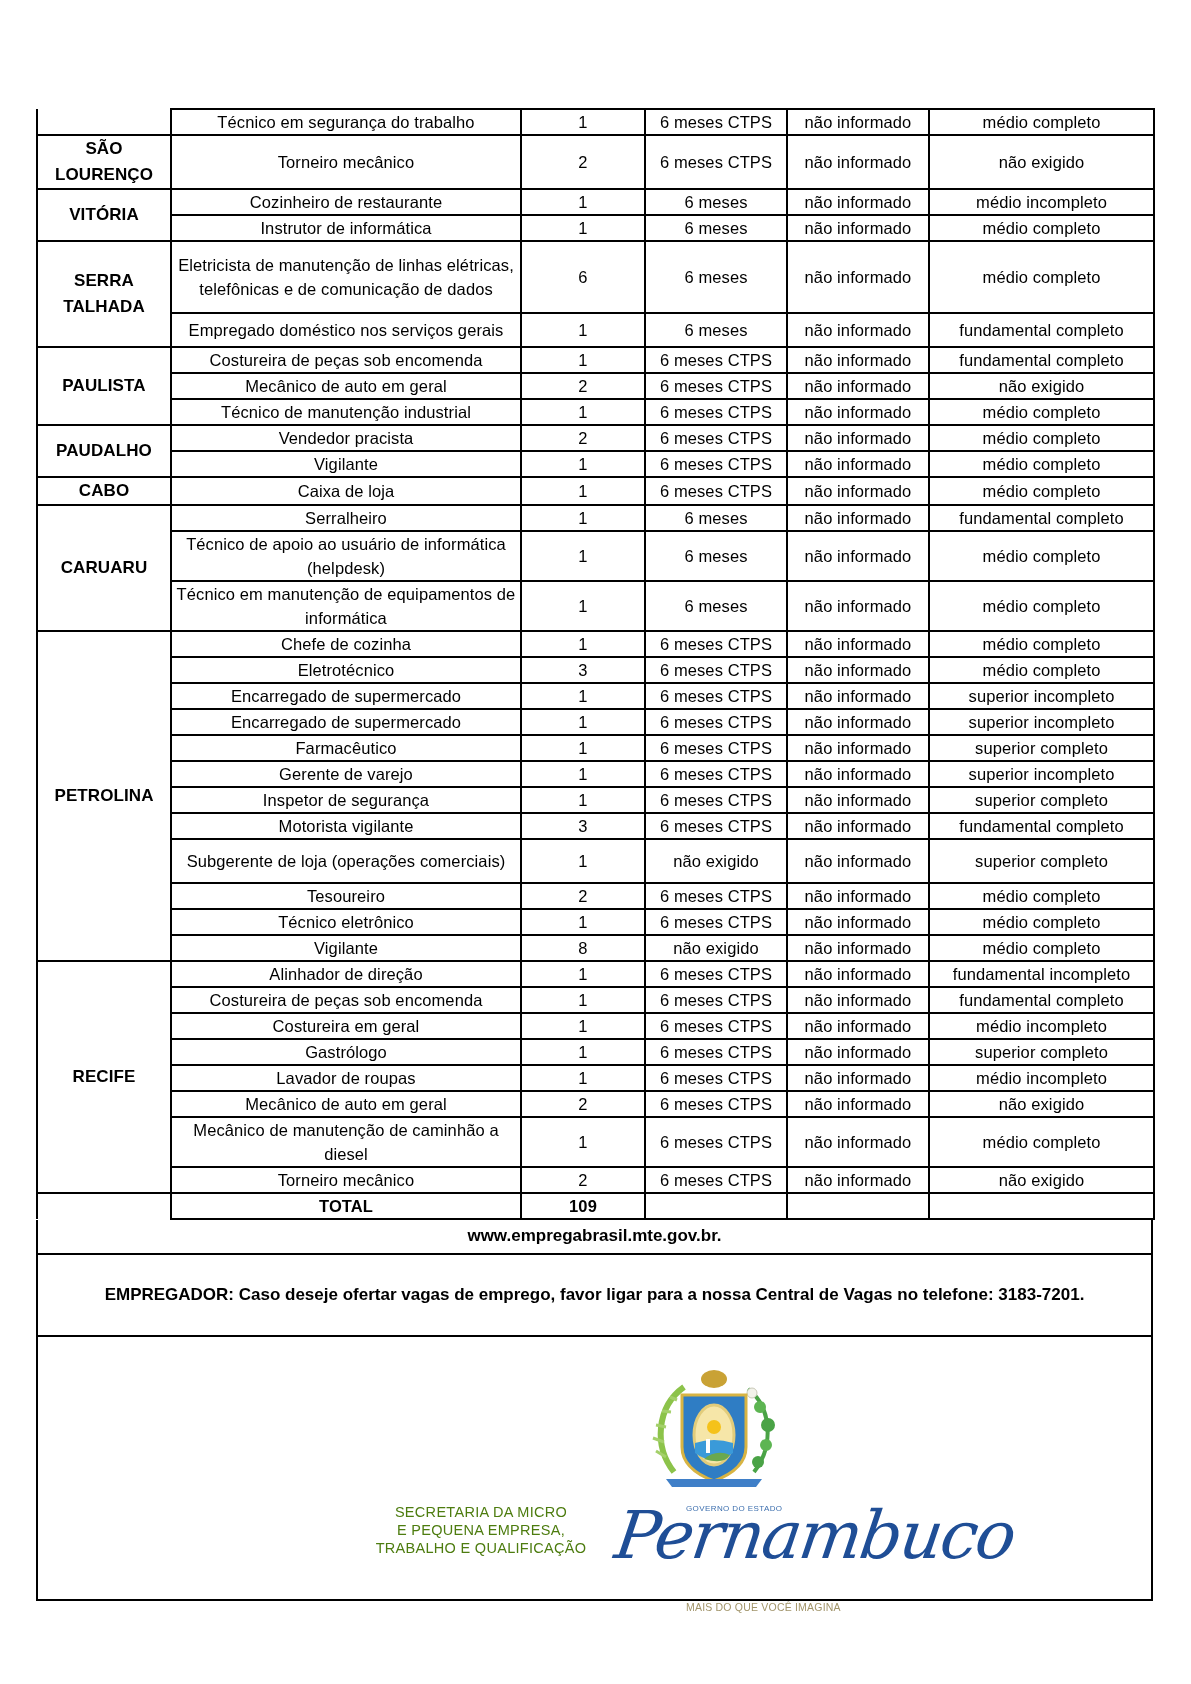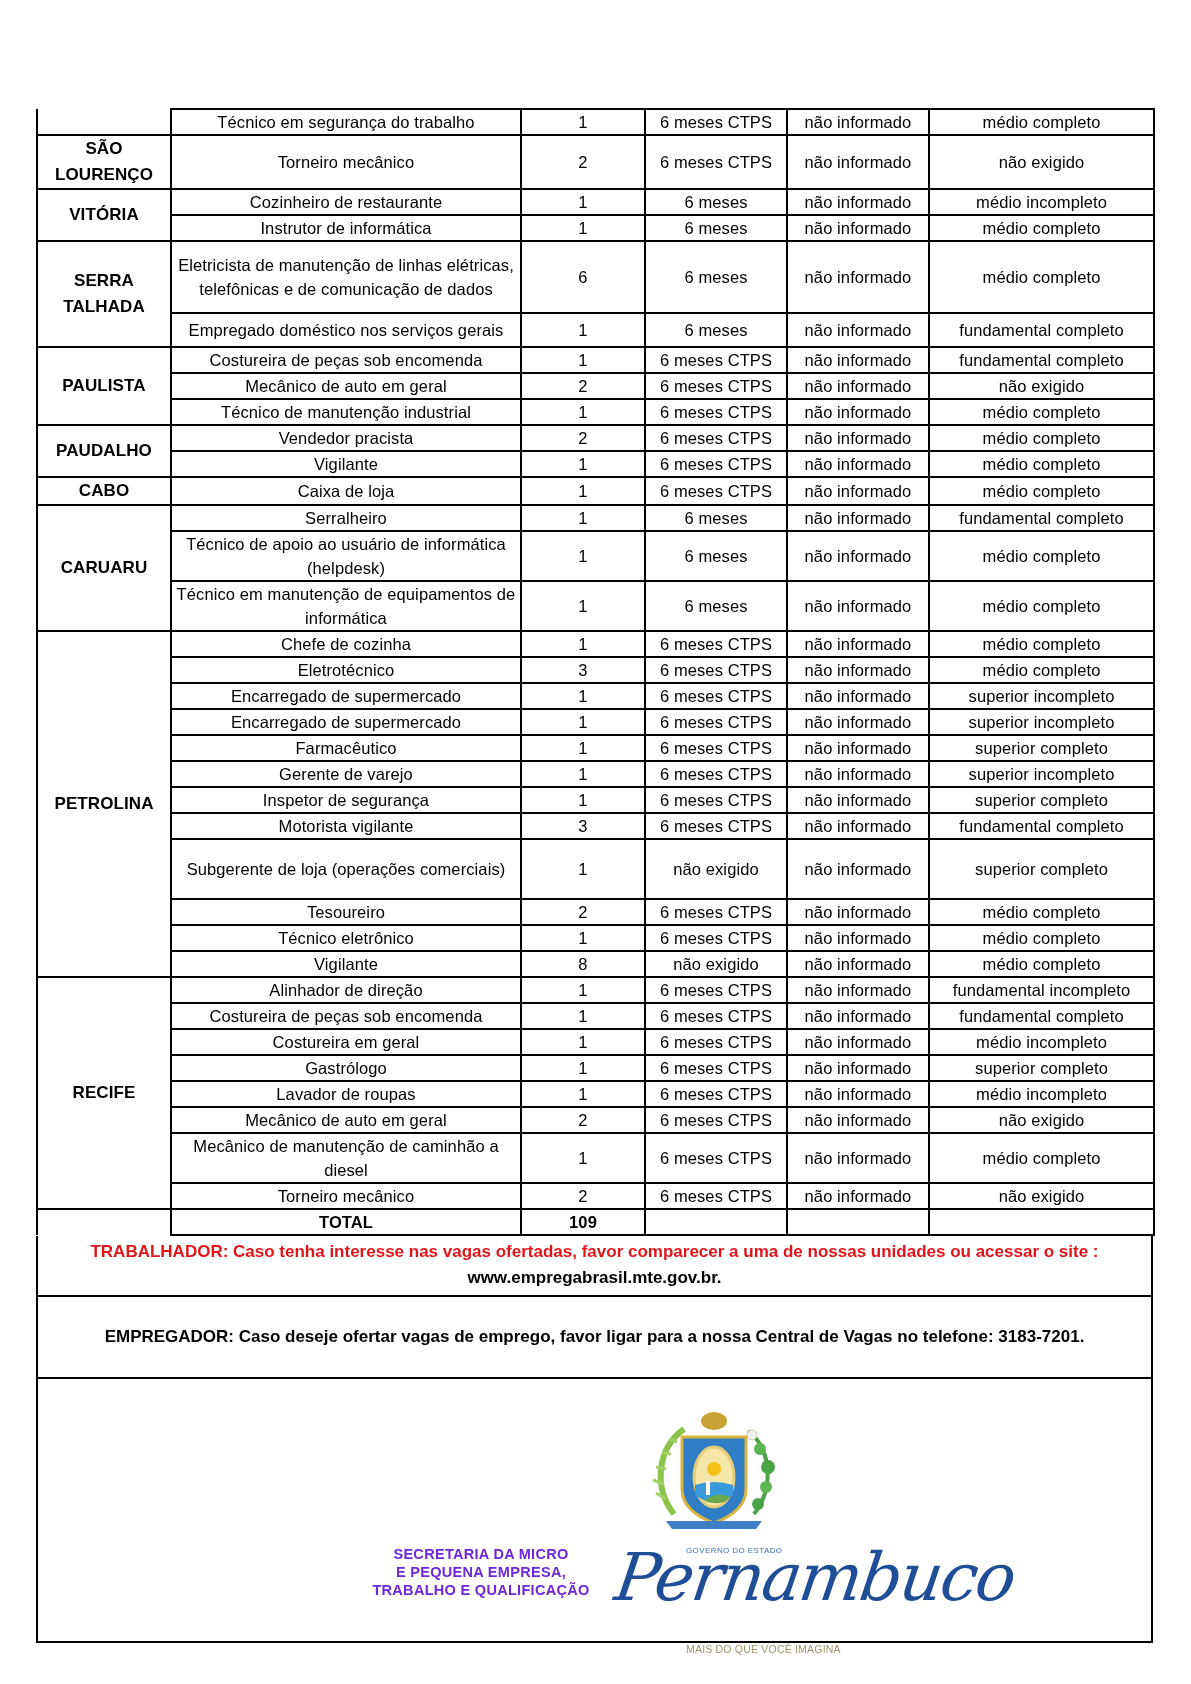--- a/index.html
+++ b/index.html
@@ -16,21 +16,21 @@
     table.vagas tr.first td.exp, table.vagas tr.first td.sal,
     table.vagas tr.first td.edu { border-top: 2px solid #000; }
     table.vagas td.total-label, table.vagas td.total-value { font-weight: bold; }
     .note { border: 2px solid #000; border-top: none; text-align: center; font-weight: bold;
             font-size: 17px; }
     .note.worker { padding: 3px 8px 4px; line-height: 26px; }
     .note.worker .red { color: #e0161b; }
     .note.employer { padding: 28px 8px; line-height: 24px; }
     .logo-box { border: 2px solid #000; border-top: none; height: 262px; position: relative; }
     .sec-text { position: absolute; left: 328px; top: 166px; width: 230px; text-align: center;
-                color: #6d28d9; font-weight: bold; font-size: 14.5px; line-height: 18px; letter-spacing: 0.3px; }
+                color: #4d7c0f; font-weight: normal; font-size: 14.5px; line-height: 18px; letter-spacing: 0.3px; }
     .crest { position: absolute; left: 606px; top: 30px; width: 140px; height: 130px; }
     .gov-text { position: absolute; left: 648px; top: 167px; color: #3d6fae; font-size: 8px; letter-spacing: 0.4px; }
     .pe-script { position: absolute; left: 578px; top: 160px; font-family: "DejaVu Serif", serif;
                  font-style: italic; font-size: 66px; color: #1f4e96; letter-spacing: -2px; transform: skewX(-8deg); }
     .tagline { position: absolute; left: 648px; top: 234px; font-size: 10.5px; color: #a1946a; letter-spacing: 0.2px; margin-top: 30px; }
   </style>
 </head>
 <body>
 
 <div class="sheet">
@@ -207,21 +207,21 @@
           <td class="sal">não informado</td>
           <td class="edu">superior completo</td>
         </tr>
         <tr>
           <td class="job">Motorista vigilante</td>
           <td class="qty">3</td>
           <td class="exp">6 meses CTPS</td>
           <td class="sal">não informado</td>
           <td class="edu">fundamental completo</td>
         </tr>
-        <tr style="height: 60px;">
+        <tr style="height: 44px;">
           <td class="job">Subgerente de loja (operações comerciais)</td>
           <td class="qty">1</td>
           <td class="exp">não exigido</td>
           <td class="sal">não informado</td>
           <td class="edu">superior completo</td>
         </tr>
         <tr>
           <td class="job">Tesoureiro</td>
           <td class="qty">2</td>
           <td class="exp">6 meses CTPS</td>
@@ -306,21 +306,20 @@
         <td class="total-label">TOTAL</td>
         <td class="total-value">109</td>
         <td></td>
         <td></td>
         <td></td>
       </tr>
     </tbody>
   </table>
 
   <div class="note worker">
-    <div class="red">TRABALHADOR: Caso tenha interesse nas vagas ofertadas, favor comparecer a uma de nossas unidades ou acessar o site :</div>
     <div>www.empregabrasil.mte.gov.br.</div>
   </div>
 
   <div class="note employer">EMPREGADOR: Caso deseje ofertar vagas de emprego, favor ligar para a nossa Central de Vagas no telefone: 3183-7201.</div>
 
   <div class="logo-box">
     <div class="sec-text">
       <div>SECRETARIA DA MICRO</div>
       <div>E PEQUENA EMPRESA,</div>
       <div>TRABALHO E QUALIFICAÇÃO</div>

